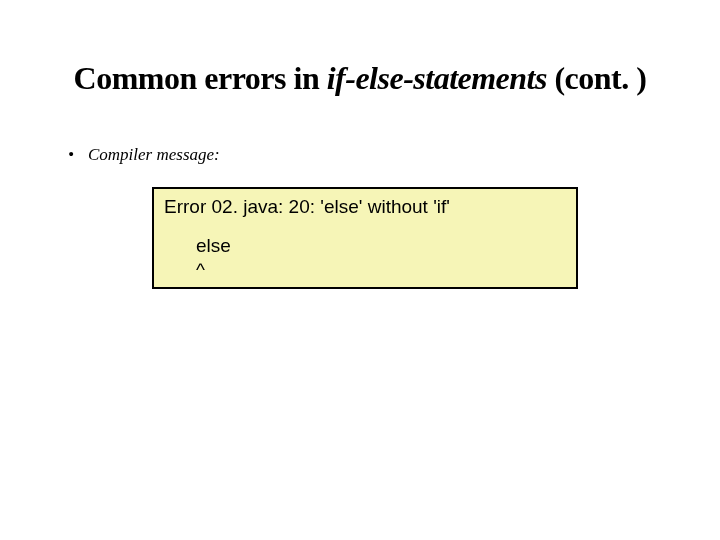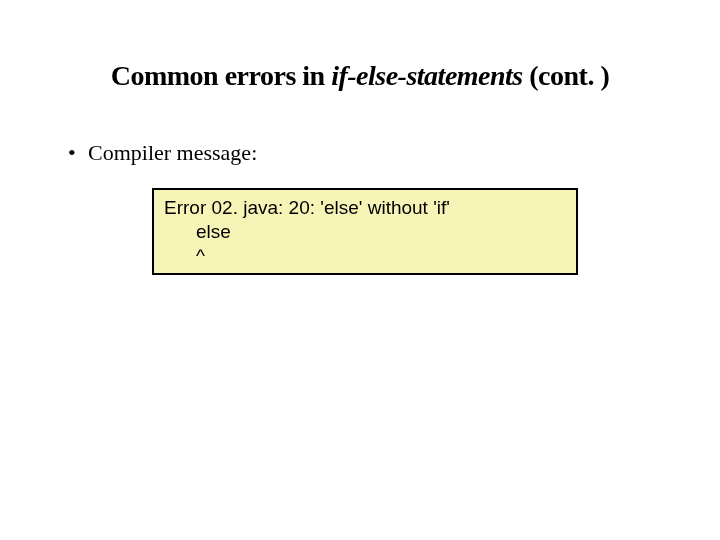--- a/index.html
+++ b/index.html
@@ -9,51 +9,53 @@
     height: 540px;
     background: #ffffff;
     font-family: "Times New Roman", Times, serif;
     color: #000000;
     position: relative;
   }
   .slide {
     padding: 60px 56px 0 56px;
   }
   .title {
-    font-size: 28px;
+    font-size: 32px;
     font-weight: bold;
     text-align: center;
     margin: 0 0 48px 0;
     letter-spacing: -0.5px;
   }
   .title-italic {
     font-style: italic;
   }
   .bullet-row {
-    font-size: 22px;
+    font-size: 17px;
     margin-left: 12px;
     margin-bottom: 22px;
+    font-style: italic;
   }
   .bullet-dot {
     display: inline-block;
     width: 20px;
   }
   .code-box {
     margin-left: 96px;
     width: 426px;
     background: #f6f5b7;
     border: 2px solid #000000;
     padding: 6px 10px 6px 10px;
     font-family: Arial, Helvetica, sans-serif;
     font-size: 19px;
     line-height: 1.25;
     box-sizing: border-box;
   }
   .code-line2 {
     padding-left: 32px;
+    margin-top: 15px;
   }
   .code-line3 {
     padding-left: 32px;
   }
 </style>
 </head>
 <body>
 
 <div class="slide">
 

